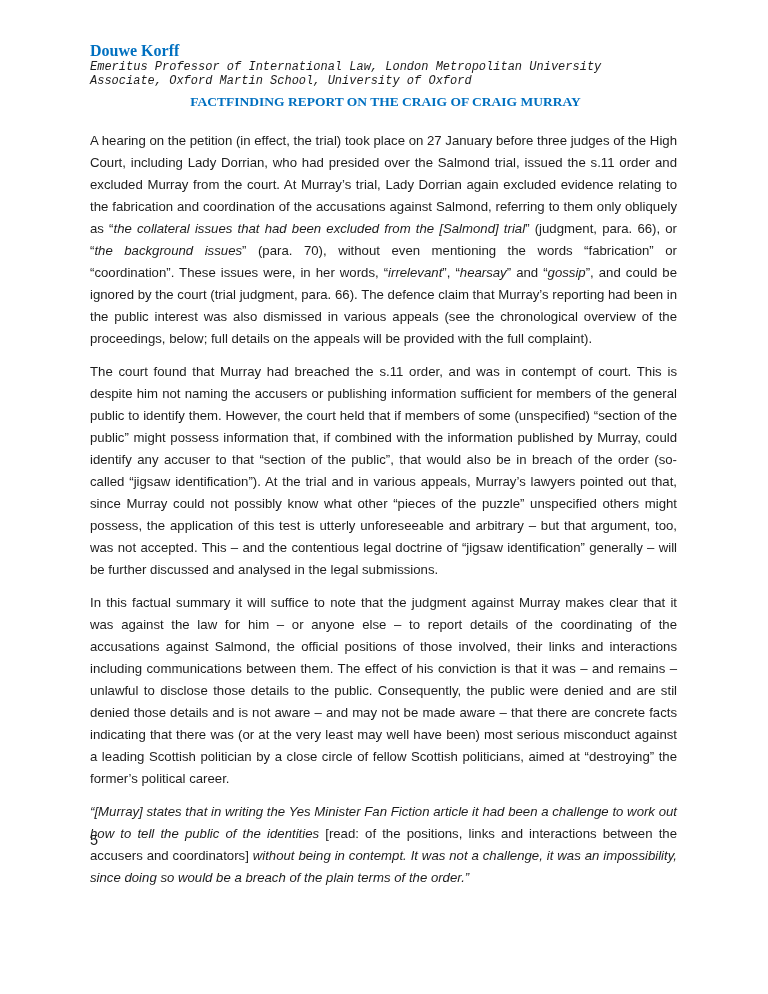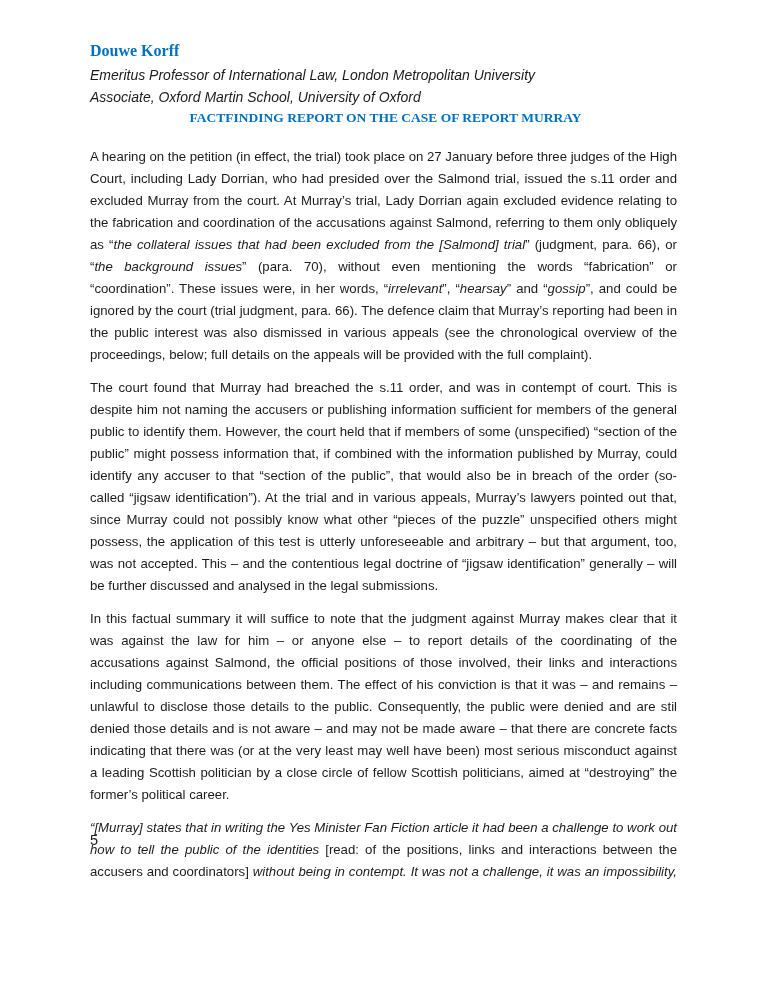--- a/index.html
+++ b/index.html
@@ -23,26 +23,26 @@
   .hdr-left { text-align: left; }
   .hdr-right { text-align: right; }
   .author-name {
     font-family: "Liberation Serif", serif;
     font-weight: bold;
     font-size: 16px;
     line-height: 17px;
     color: var(--accent, #0070C0);
   }
   .author-cred {
-    font-family: Liberation Sans, sans-serif;
+    font-family: Liberation Mono, monospace;
     font-style: italic;
-    font-size: 14px;
+    font-size: 12px;
     line-height: 9.5px;
     color: #1c1c1c;
-    margin-top: 12px;
+    margin-top: 4px;
   }
   .doc-title {
     font-family: "Liberation Serif", serif;
     font-weight: bold;
     font-size: 13.5px;
     color: var(--accent, #0070C0);
     text-align: center;
     margin: 8px 0 20px 0;
   }
   .doc-body { }
@@ -67,21 +67,21 @@
 
 <div class="page">
   <header class="hdr">
     <div class="hdr-left">
       <div class="author-name">Douwe Korff</div>
       <div class="author-cred">Emeritus Professor of International Law, London Metropolitan University</div>
       <div class="author-cred">Associate, Oxford Martin School, University of Oxford</div>
     </div>
   </header>
 
-  <h1 class="doc-title">FACTFINDING REPORT ON THE CASE OF REPORT MURRAY</h1>
+  <h1 class="doc-title">FACTFINDING REPORT ON THE CRAIG OF CRAIG MURRAY</h1>
 
   <main class="doc-body">
       <p class="para"><span>A hearing on the petition (in effect, the trial) took place on 27 January before three judges of the High Court, including Lady Dorrian, who had presided over the Salmond trial, issued the s.11 order and excluded Murray from the court. At Murray’s trial, Lady Dorrian again excluded evidence relating to the fabrication and coordination of the accusations against Salmond, referring to them only obliquely as “</span><span class="it">the collateral issues that had been excluded from the [Salmond] trial</span><span>” (judgment, para. 66), or “</span><span class="it">the background issues</span><span>” (para. 70), without even mentioning the words “fabrication” or “coordination”. These issues were, in her words, “</span><span class="it">irrelevant</span><span>”, “</span><span class="it">hearsay</span><span>” and “</span><span class="it">gossip</span><span>”, and could be ignored by the court (trial judgment, para. 66). The defence claim that Murray’s reporting had been in the public interest was also dismissed in various appeals (see the chronological overview of the proceedings, below; full details on the appeals will be provided with the full complaint).</span></p>
       <p class="para"><span>The court found that Murray had breached the s.11 order, and was in contempt of court. This is despite him not naming the accusers or publishing information sufficient for members of the general public to identify them. However, the court held that if members of some (unspecified) “section of the public” might possess information that, if combined with the information published by Murray, could identify any accuser to that “section of the public”, that would also be in breach of the order (so-called “jigsaw identification”). At the trial and in various appeals, Murray’s lawyers pointed out that, since Murray could not possibly know what other “pieces of the puzzle” unspecified others might possess, the application of this test is utterly unforeseeable and arbitrary – but that argument, too, was not accepted. This – and the contentious legal doctrine of “jigsaw identification” generally – will be further discussed and analysed in the legal submissions.</span></p>
       <p class="para"><span>In this factual summary it will suffice to note that the judgment against Murray makes clear that it was against the law for him – or anyone else – to report details of the coordinating of the accusations against Salmond, the official positions of those involved, their links and interactions including communications between them. The effect of his conviction is that it was – and remains – unlawful to disclose those details to the public. Consequently, the public were denied and are stil denied those details and is not aware – and may not be made aware – that there are concrete facts indicating that there was (or at the very least may well have been) most serious misconduct against a leading Scottish politician by a close circle of fellow Scottish politicians, aimed at “destroying” the former’s political career.</span></p>
       <p class="para"><span class="it">“[Murray] states that in writing the Yes Minister Fan Fiction article it had been a challenge to work out how to tell the public of the identities </span><span>[read: of the positions, links and interactions between the accusers and coordinators] </span><span class="it">without being in contempt. It was not a challenge, it was an impossibility, since doing so would be a breach of the plain terms of the order.”</span></p>
       <p class="para"><span>Note that Murray here is found to have written an article in breach of an order that was not even made until several months after his article was published. More substantially, in the</span></p>
     </main>
 
   <div class="page-number">5</div>

